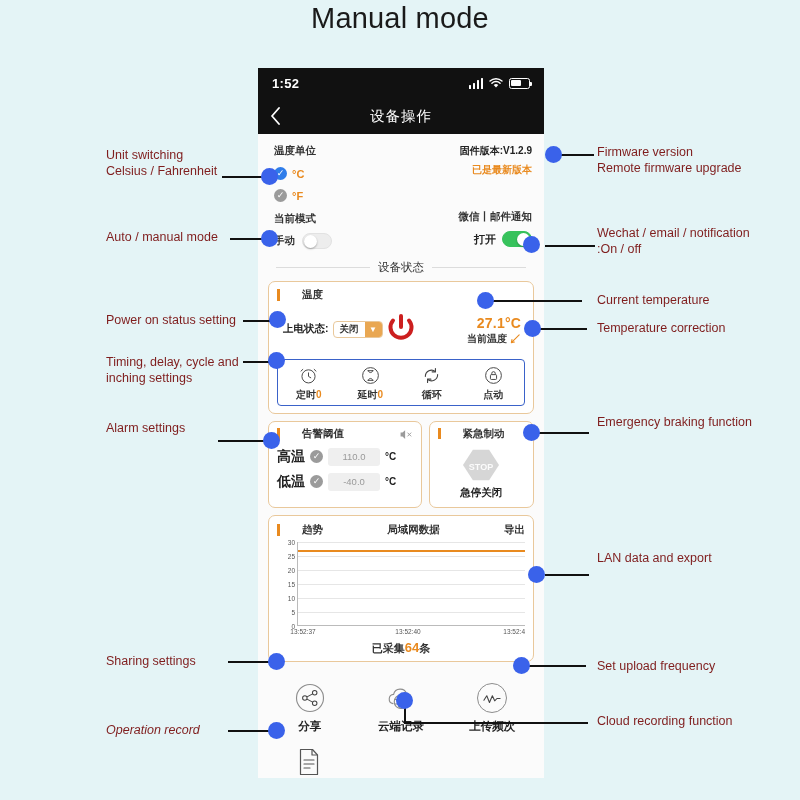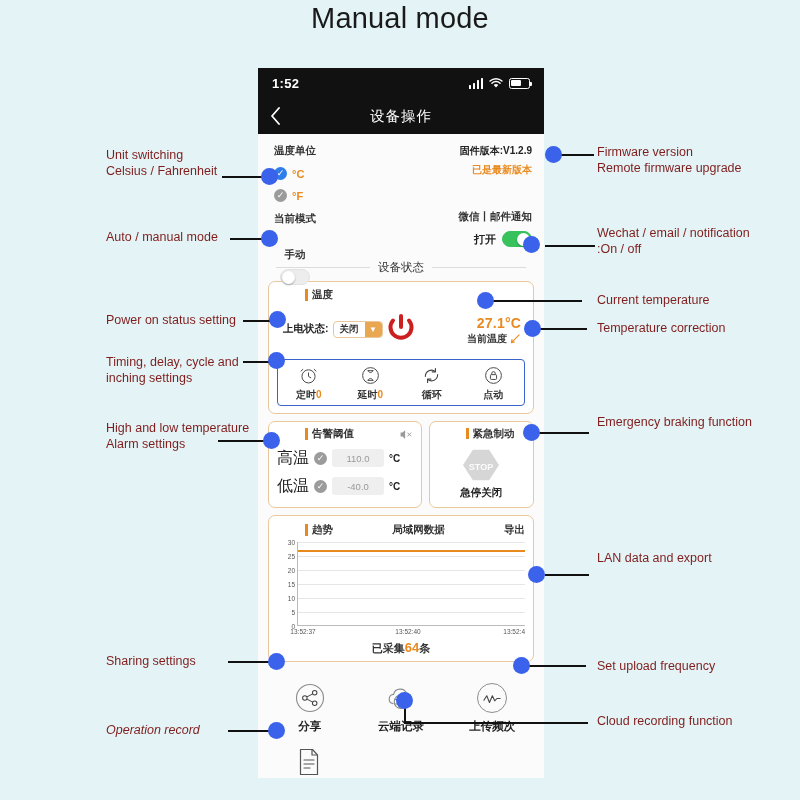--- a/index.html
+++ b/index.html
@@ -72,21 +72,21 @@
   .radio-row { display: flex; align-items: center; gap: 5px; margin-top: 9px; }
   .chk {
     width: 13px; height: 13px; border-radius: 50%;
     display: inline-flex; align-items: center; justify-content: center;
     color: #fff; font-size: 9px; line-height: 1;
   }
   .chk.on { background: #2f7dea; }
   .chk.off { background: #9b9b9b; }
   .unit-txt { font-size: 11px; color: #e98a1f; font-weight: bold; }
   .mode-col { position: absolute; left: 16px; top: 78px; }
-  .mode-row { display: flex; align-items: center; gap: 7px; margin-top: 22px; flex-direction: column; }
+  .mode-row { display: flex; align-items: center; gap: 7px; margin-top: 7px; }
   .switch {
     width: 30px; height: 16px; border-radius: 8px; background: #ededed;
     position: relative; border: 1px solid #e2e2e2;
   }
   .switch i {
     position:absolute; top:1px; left:1px; width:13px; height:13px;
     border-radius: 50%; background:#fff; box-shadow: 0 1px 2px rgba(0,0,0,.3);
   }
   .switch.on { background: #37c25c; border-color:#37c25c; }
   .switch.on i { left: auto; right: 1px; }
@@ -109,22 +109,22 @@
   .sec-div {
     display:flex; align-items:center; gap:8px; padding: 0 18px; margin: 2px 0 6px;
   }
   .sec-div span { font-size: 11.5px; color:#333; font-weight:normal; white-space:nowrap; }
   .sec-div .ln { flex:1; height:1px; background:#dcdcdc; }
   
   .card {
     border: 1px solid #e9c89b; border-radius: 7px; background:#fff;
     margin: 0 10px 7px; padding: 7px 8px;
   }
-  .card-title { font-size: 10.5px; color: #333; font-weight:bold; padding-left: 4px;
-    border-left: 3px solid #e98a1f; line-height: 1.1; margin-left: 28px; }
+  .card-title { font-size: 10.5px; color: #333; font-weight:bold; padding-left: 22px;
+    border-left: 3px solid #e98a1f; line-height: 1.1; }
   .temp-body { position: relative; height: 56px; }
   .powerstate { position:absolute; left: 6px; top: 20px; display:flex; align-items:center; gap:4px; }
   .powerstate .ps-lbl { font-size: 10.5px; font-weight: bold; color:#222; }
   .sel {
     display:flex; align-items:center; border:1px solid #e9c89b; border-radius:4px;
     overflow:hidden; height:17px; background:#fff;
   }
   .sel .sv { font-size:9.5px; padding: 0 6px; color:#333; font-weight:bold; }
   .sel .sa { width:17px; height:100%; background:#e9a752; color:#fff; font-size:8px;
     display:flex; align-items:center; justify-content:center; }
@@ -140,21 +140,21 @@
   .func { flex:1; display:flex; flex-direction:column; align-items:center; gap:2px; }
   .func .fl { font-size: 10px; color:#333; font-weight:bold; }
   .func .fl b { color:#e98a1f; font-weight:bold; }
   
   .row2 { display:flex; gap:7px; margin: 0 10px 7px; }
   .card.alarm { flex: 1.55; margin: 0; padding: 6px 8px 7px; }
   .card.emg { flex: 1; margin: 0; padding: 6px 8px 7px; }
   .alarm-head { display:flex; align-items:center; }
   .alarm-head .mute { margin-left:auto; }
   .alarm-line { display:flex; align-items:center; gap:5px; margin-top: 7px; }
-  .alarm-line .al { font-size:16px; color:#222; font-weight:normal; }
+  .alarm-line .al { font-size:14px; color:#222; font-weight:bold; }
   .alarm-line .av {
     width: 52px; height: 18px; background:#efefef; border-radius:3px;
     font-size: 9.5px; color:#9a9a9a; display:flex; align-items:center;
     justify-content:center;
   }
   .alarm-line .au { font-size:10px; color:#222; font-weight:bold; }
   .emg-body { display:flex; flex-direction:column; align-items:center; gap:3px; margin-top:8px;}
   .emg-body .el { font-size: 10.5px; color:#222; font-weight:bold; }
   
   .card.trend { padding: 7px 8px 5px; }
@@ -496,21 +496,20 @@
 <div class="dot" style="left:269px; top:311px;"></div>
 
 <div class="anno" style="left:106px; top:355px; width:165px;">
   <div>Timing, delay, cycle and</div>
   <div>inching settings</div>
 </div>
 <div class="lead" style="left:243px; top:361px; width:30px; height:2.2px;"></div>
 <div class="dot" style="left:268px; top:352px;"></div>
 
 <div class="anno" style="left:106px; top:421px; width:180px;">
-  <div>High and low temperature</div>
   <div>Alarm settings</div>
 </div>
 <div class="lead" style="left:218px; top:440px; width:50px; height:2.2px;"></div>
 <div class="dot" style="left:263px; top:432px;"></div>
 
 <div class="anno" style="left:106px; top:654px; width:160px;">
   <div>Sharing settings</div>
 </div>
 <div class="lead" style="left:228px; top:661px; width:44px; height:2.2px;"></div>
 <div class="dot" style="left:268px; top:653px;"></div>

